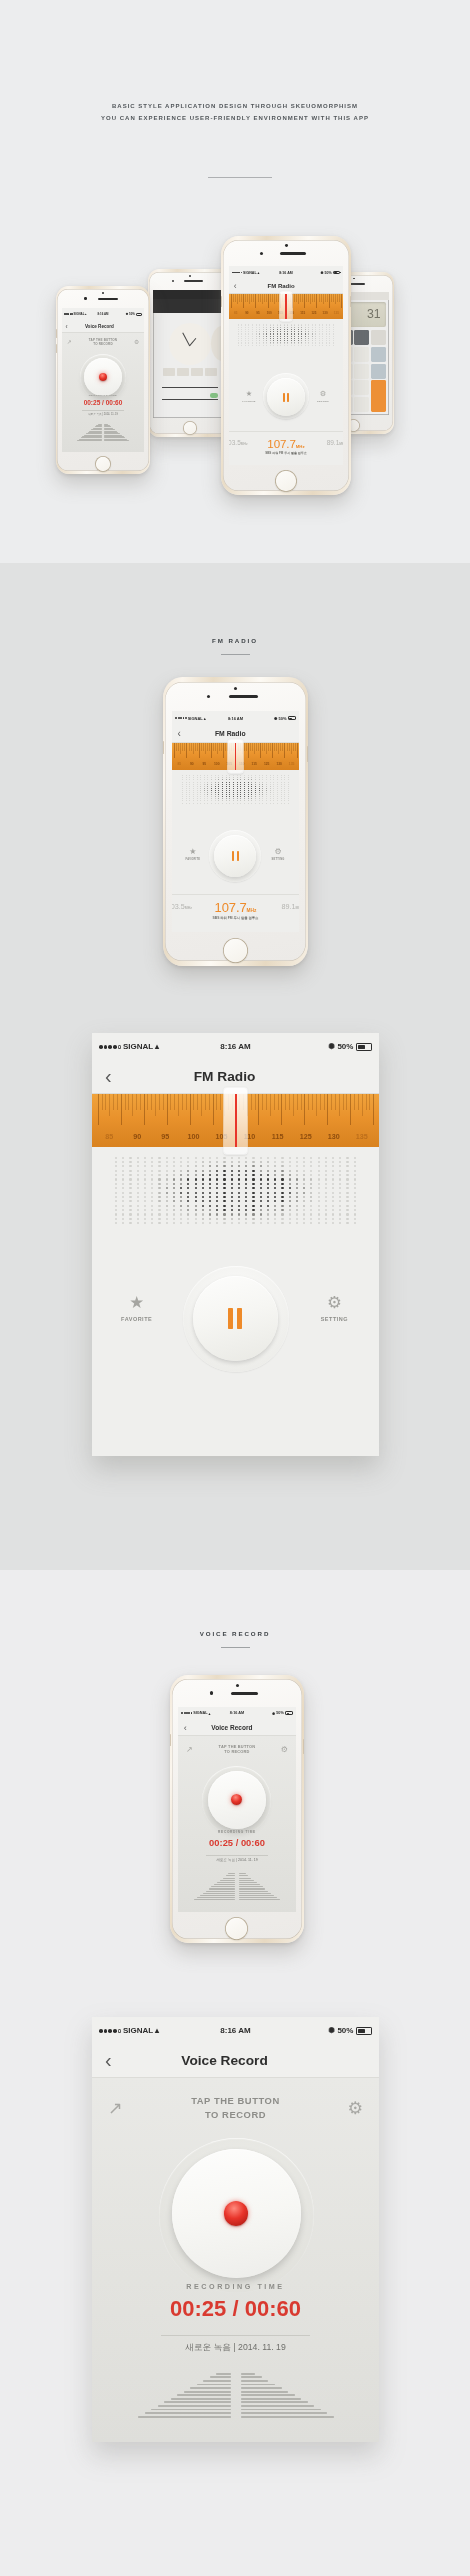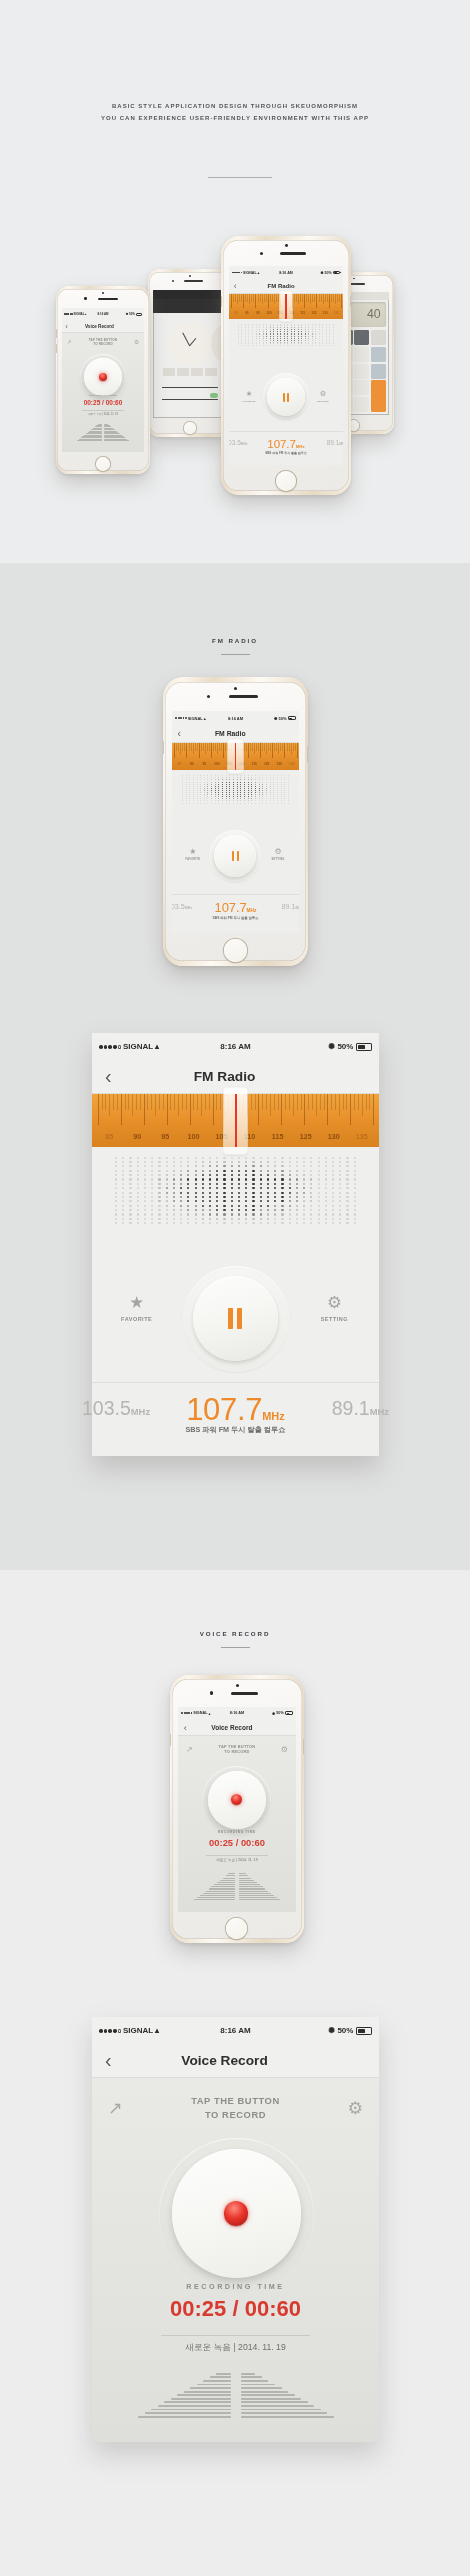--- a/index.html
+++ b/index.html
@@ -242,21 +242,21 @@
   </div>
 
   <div class="phone blurphone" style="left:313px; top:272px; width:81px; height:162px; opacity:.93;">
     <div class="bezel"></div>
     <div class="cam-top" style="left:50%; top:3.4%; width:1.9px; height:1.9px; margin-left:-0.9px;"></div>
     <div class="earpiece" style="left:50%; top:6.6%; width:17.4px; height:1.9px; margin-left:-5.8px;"></div>
     <div class="cam" style="left:28%; top:6.4%; width:2.2px; height:2.2px;"></div>
     <div class="screen calc-screen" style="left:6%; top:12.5%; width:88%; height:76%;">
       <div style="position:absolute;left:0;right:0;top:0;height:6%;background:#e2e0da;"></div>
       <div style="position:absolute;left:5%;right:5%;top:8%;height:20%;border-radius:2.2px;background:linear-gradient(180deg,#d9d7c7,#cfcdbc);box-shadow:inset 0 0.7px 2.2px rgba(0,0,0,.18);"></div>
-      <div style="position:absolute;right:12%;top:12%;font-size:12.3px;color:#6b6a5d;font-family:'Liberation Sans',sans-serif;">40</div>
+      <div style="position:absolute;right:12%;top:12%;font-size:12.3px;color:#6b6a5d;font-family:'Liberation Sans',sans-serif;">31</div>
       <div style="position:absolute;left:5%;right:5%;top:31%;bottom:3%;display:grid;grid-template-columns:repeat(4,1fr);grid-template-rows:repeat(5,1fr);gap:1.6px;">
         <b style="background:#5e6266;border-radius:1.4px;"></b>
           <b style="background:#5e6266;border-radius:1.4px;"></b>
         <b style="background:#5e6266;border-radius:1.4px;"></b>
           <b style="background:#d9d7d0;border-radius:1.4px;"></b>
         <b style="background:#b8c2c9;border-radius:1.4px;"></b>
           <b style="background:#e8e7e2;border-radius:1.4px;"></b>
         <b style="background:#e8e7e2;border-radius:1.4px;"></b>
           <b style="background:#b8c2c9;border-radius:1.4px;"></b>
         <b style="background:#e8e7e2;border-radius:1.4px;"></b>
@@ -2304,32 +2304,20 @@
 
       <div class="sidebtn" style="left:6.5%; top:61.5%; width:52px;">
         <div class="glyph" style="font-size:16.6px;">★</div>
         <div class="lbl" style="font-size:5.5px; margin-top:2.9px;">FAVORITE</div>
       </div>
       <div class="sidebtn" style="right:6.5%; top:61.5%; width:52px;">
         <div class="glyph" style="font-size:16.6px;">⚙</div>
         <div class="lbl" style="font-size:5.5px; margin-top:2.9px;">SETTING</div>
       </div>
 
-      <div class="freqbar" style="top:82.5%; bottom:0;">
-        <div class="freq-side" style="left:-10px; top:19%; font-size:19.5px;">
-          <span>103.5</span><span class="u" style="font-size:9.4px;">MHz</span>
-        </div>
-        <div class="freq-center" style="top:12%;">
-          <span class="big" style="font-size:31px;">107.7</span><span class="unit" style="font-size:11px;">MHz</span>
-        </div>
-        <div class="freq-side" style="right:-10px; top:19%; font-size:19.5px;">
-          <span>89.1</span><span class="u" style="font-size:9.4px;">MHz</span>
-        </div>
-        <div class="station" style="top:58%; font-size:7.2px;">SBS 파워 FM 두시 탈출 컬투쇼</div>
-      </div>
     </div>
   </div>
 </div>
 
 <div class="section sec-vr">
 
   <div class="sec-label" style="top:60px;">VOICE RECORD</div>
   <div class="sec-rule" style="top:77px;"></div>
 
   <div class="phone" style="left:170px; top:105px; width:134px; height:268px;">

